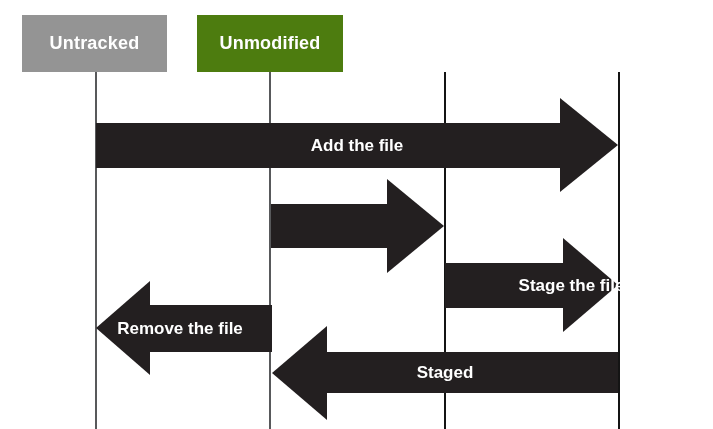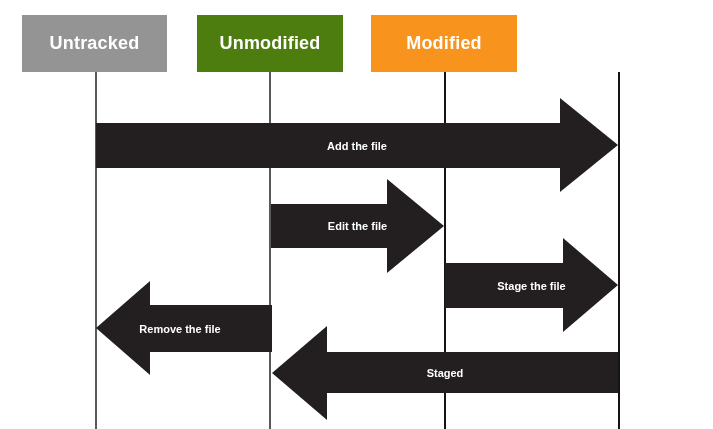--- a/index.html
+++ b/index.html
@@ -34,38 +34,38 @@
     border-bottom:47px solid transparent;
     border-left:58px solid #231f20;
   }
   .ahead-left {
     border-top:47px solid transparent;
     border-bottom:47px solid transparent;
     border-right:55px solid #231f20;
   }
   .alabel {
     position:absolute; display:flex; align-items:center; justify-content:center;
-    color:#ffffff; font-weight:bold; font-size:11px; white-space:nowrap;
+    color:#ffffff; font-weight:bold; font-size:17px; white-space:nowrap;
     pointer-events:none;
   }
 
   
   .a1-body  { left:96px;  top:123px; width:464px; height:45px; }
   .a1-head  { left:560px; top:98px; }
   .a1-label { left:96px;  top:123px; width:522px; height:45px; }
 
   
   .a2-body  { left:271px; top:204px; width:116px; height:44px; }
   .a2-head  { left:387px; top:179px; border-left-width:57px; }
   .a2-label { left:271px; top:204px; width:173px; height:44px; }
 
   
   .a3-body  { left:445px; top:263px; width:118px; height:45px; }
   .a3-head  { left:563px; top:238px; border-left-width:55px; }
-  .a3-label { left:445px; top:263px; width:173px; height:45px; }
+  .a3-label { left:445px; top:263px; width:173px; height:45px;padding-left:40px; }
 
   
   .a4-body  { left:150px; top:305px; width:122px; height:47px; }
   .a4-head  { left:96px;  top:281px; border-right-width:54px; }
   .a4-label { left:92px;  top:305px; width:176px; height:47px; }
 
   
   .a5-body  { left:327px; top:352px; width:291px; height:41px; }
   .a5-head  { left:272px; top:326px; }
   .a5-label { left:272px; top:352px; width:346px; height:41px; }
@@ -74,36 +74,32 @@
 <body>
 
 <div class="stage">
 
   <div class="state-box box-untracked">
     <span>Untracked</span>
   </div>
   <div class="state-box box-unmodified">
     <span>Unmodified</span>
   </div>
-  <div class="state-box box-modified">
-    <span>Modified</span>
-  </div>
 
   <div class="vline vline-1"></div>
   <div class="vline vline-2"></div>
   <div class="vline vline-3"></div>
   <div class="vline vline-4"></div>
 
   <div class="abody a1-body"></div>
   <div class="ahead ahead-right a1-head"></div>
   <div class="alabel a1-label">Add the file</div>
 
   <div class="abody a2-body"></div>
   <div class="ahead ahead-right a2-head"></div>
-  <div class="alabel a2-label">Edit the file</div>
 
   <div class="abody a3-body"></div>
   <div class="ahead ahead-right a3-head"></div>
   <div class="alabel a3-label">Stage the file</div>
 
   <div class="abody a4-body"></div>
   <div class="ahead ahead-left a4-head"></div>
   <div class="alabel a4-label">Remove the file</div>
 
   <div class="abody a5-body"></div>

